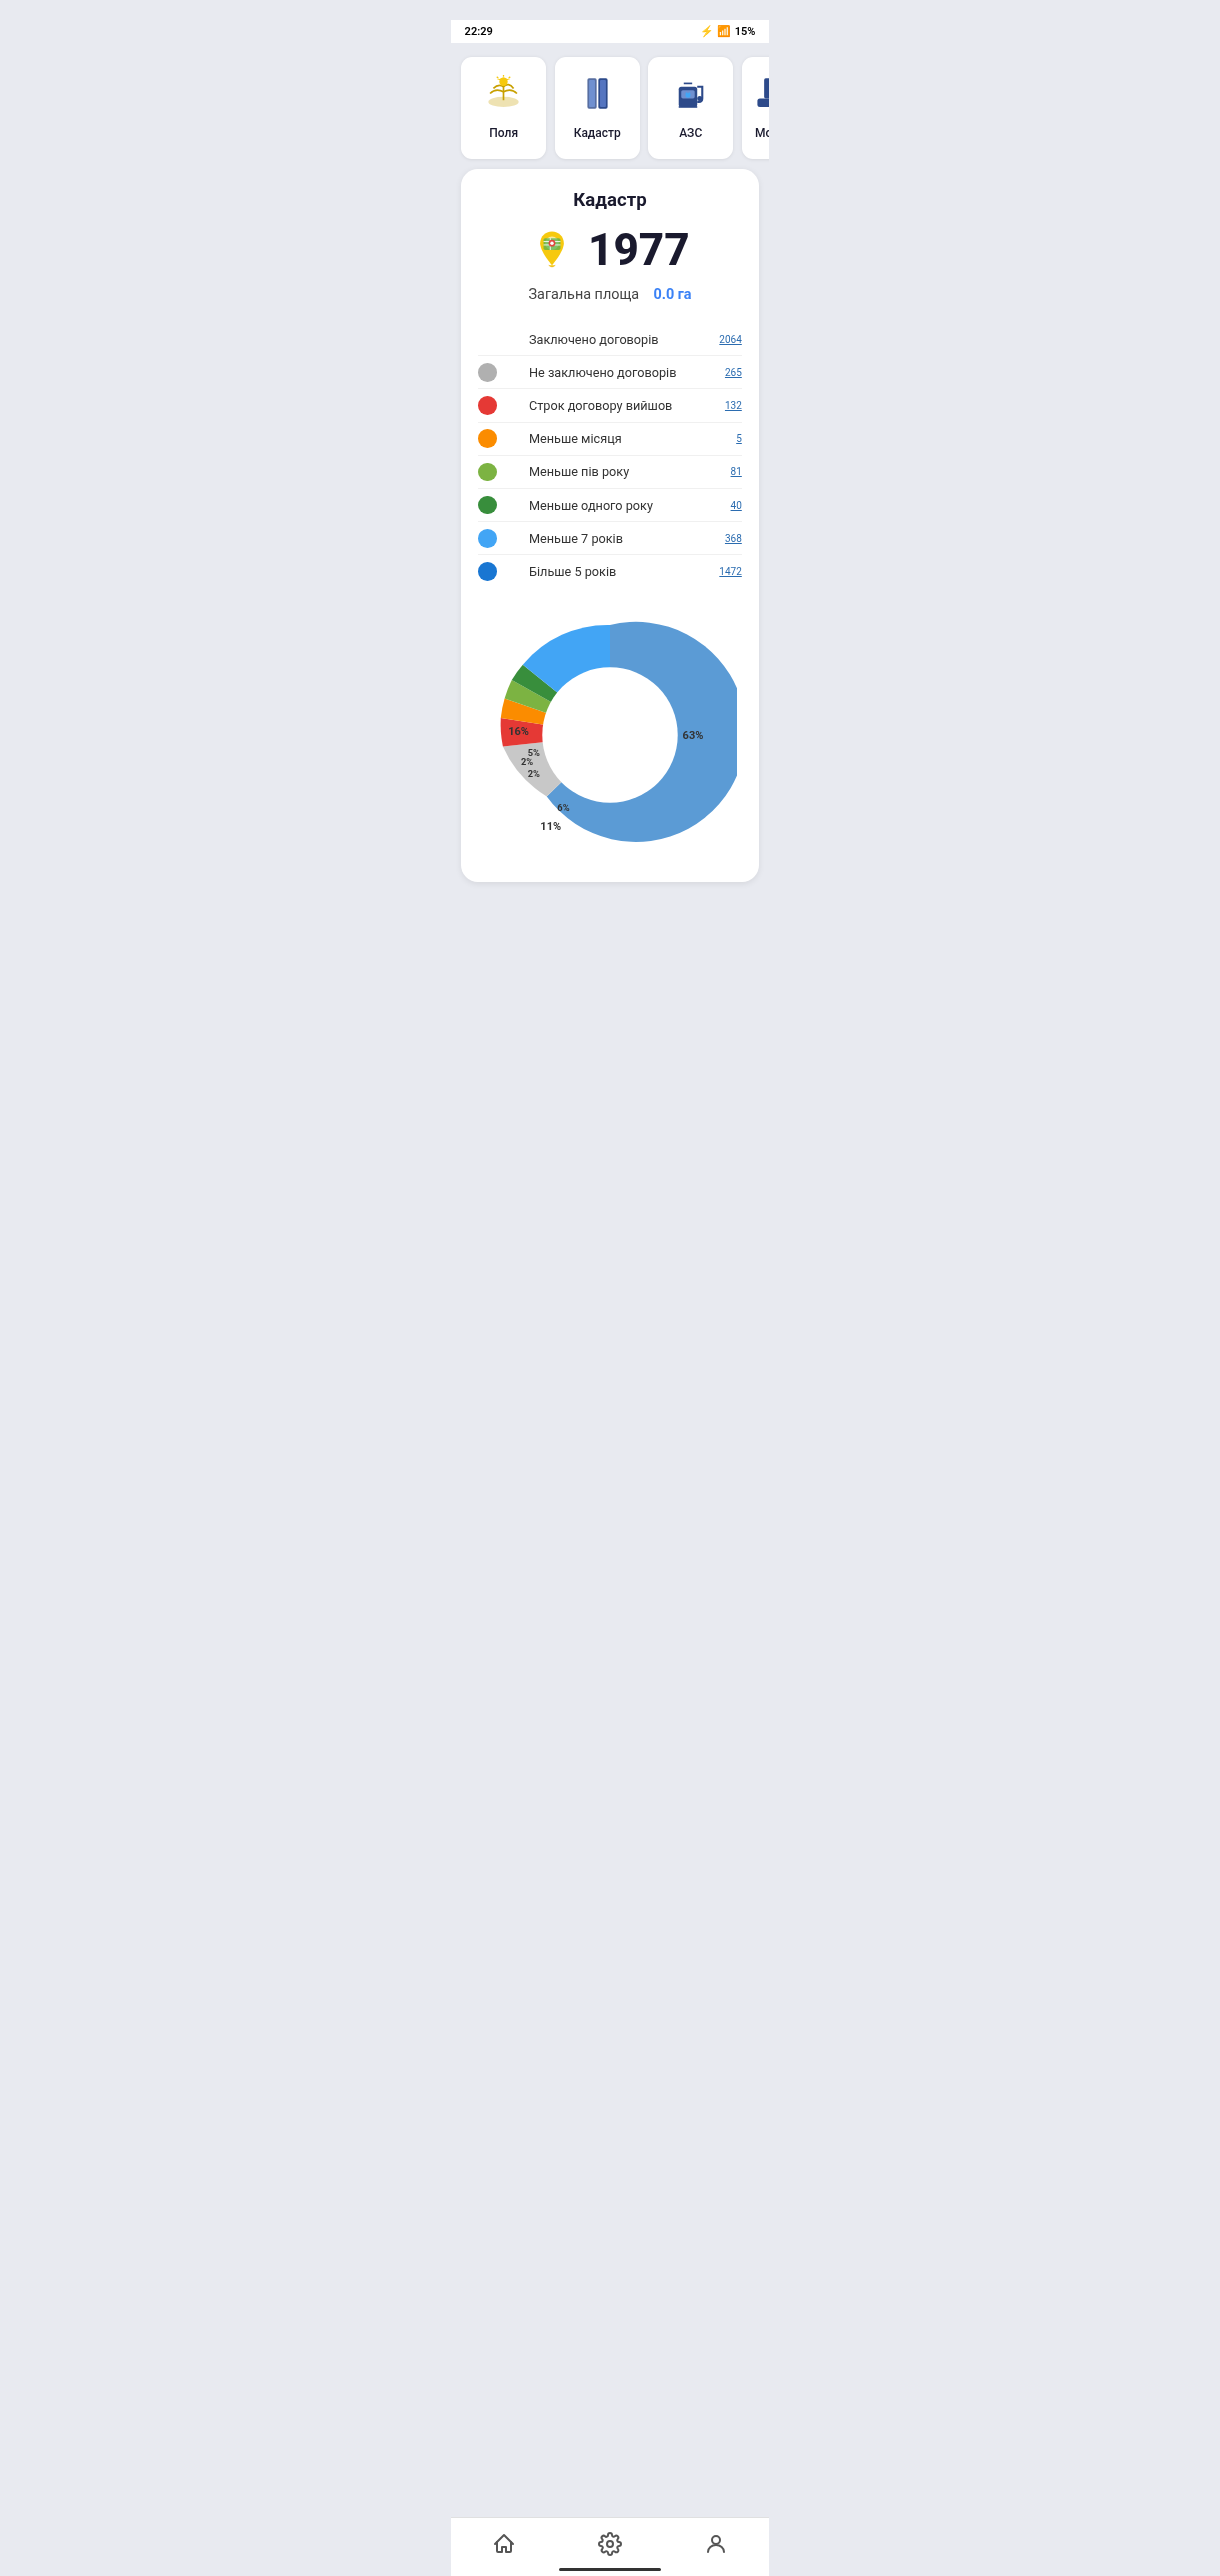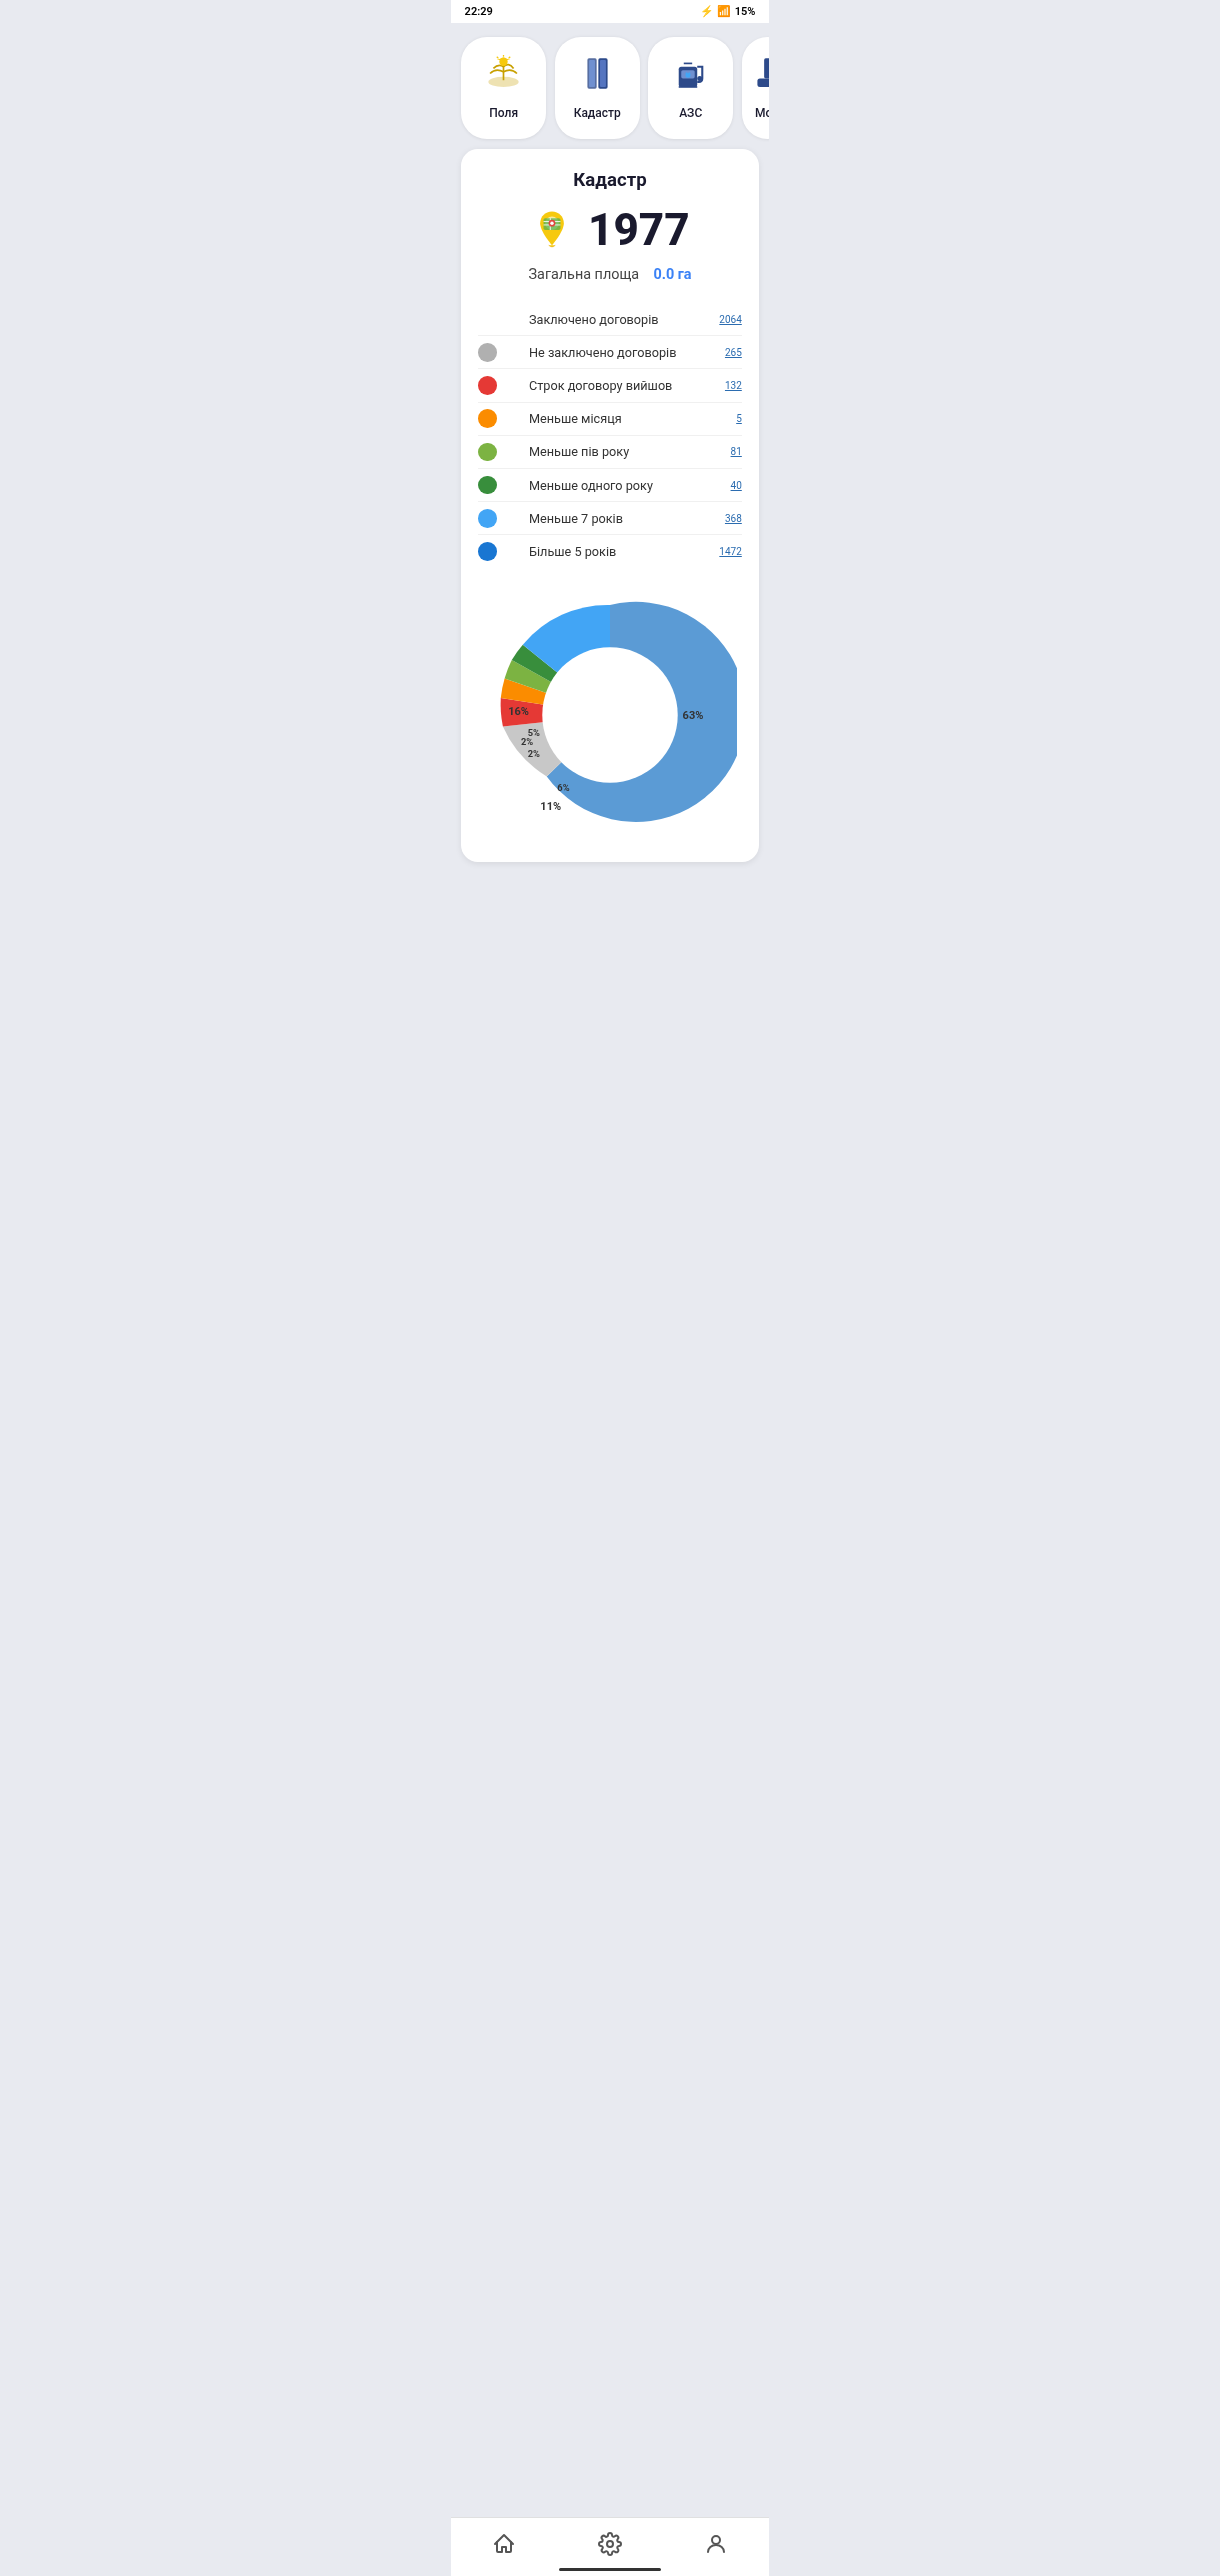--- a/index.html
+++ b/index.html
@@ -32,21 +32,21 @@
       display: flex;
       gap: 0;
       background: #e8eaf0;
       padding: 13.6px 10.2px 10.2px;
       overflow-x: auto;
       scrollbar-width: none;
     }
     .top-cards::-webkit-scrollbar { display: none; }
     .nav-card {
       background: #fff;
-      border-radius: 26px;
+      border-radius: 11px;
       min-width: 85px;
       height: 102px;
       display: flex;
       flex-direction: column;
       align-items: center;
       justify-content: center;
       margin-right: 8.5px;
       padding: 10.2px;
       box-shadow: 0 0.8px 3.4px rgba(0,0,0,0.08);
       cursor: pointer;
@@ -198,20 +198,21 @@
       left: 50%;
       transform: translateX(-50%);
       width: 102px;
       height: 3.4px;
       background: #333;
       border-radius: 3.4px;
     }
 
     .content-area {
       padding-bottom: 76px;
+      margin-top: 20px;
     }
   </style>
 </head>
 <body>
 
 <div class="content-area">
 
   <div class="status-bar">
     <div class="status-left">
       <span>22:29</span>

